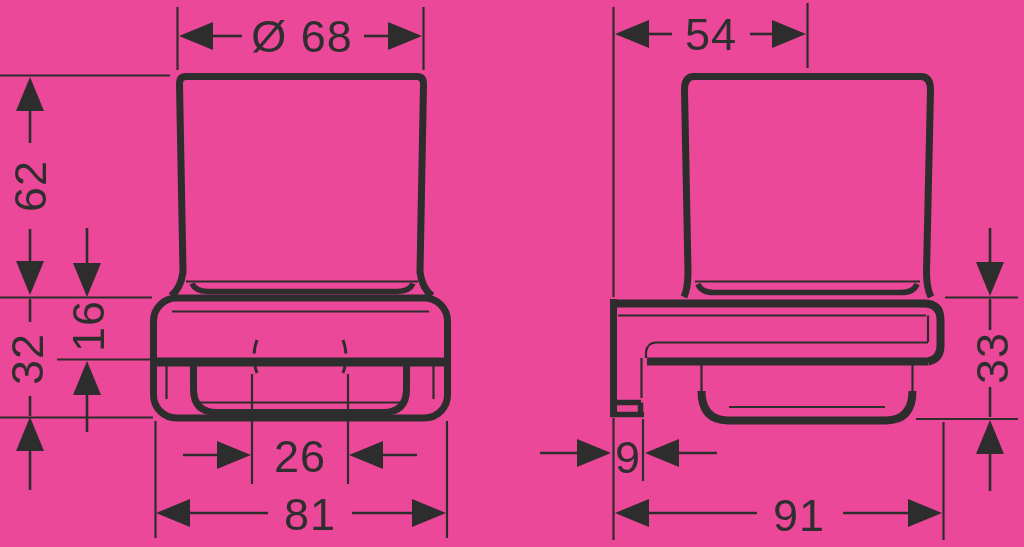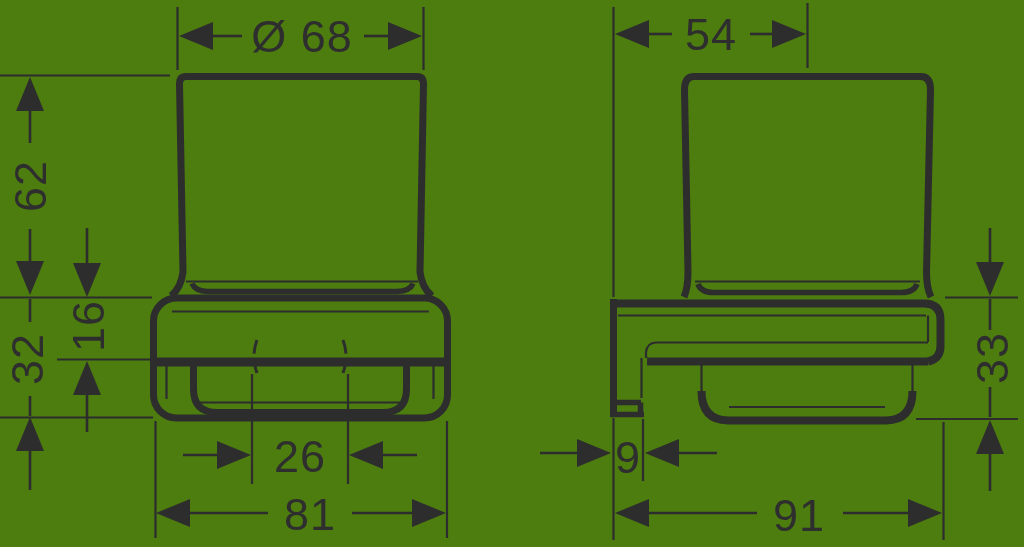--- a/index.html
+++ b/index.html
@@ -1,16 +1,16 @@
 <!DOCTYPE html>
 <html><head>
 <meta charset="utf-8">
 <style>
   html,body{margin:0;padding:0;background:#ffffff;}
-  .stage{width:1024px;height:547px;position:relative;background:#4d7c0f;overflow:hidden;}
+  .stage{width:1024px;height:547px;position:relative;background:#ec4899;overflow:hidden;}
   svg{display:block;}
   svg text{
     font-family:"Liberation Sans","DejaVu Sans",sans-serif;
     font-size:45px;
     fill:#2e2e2e;
     letter-spacing:1px;
   }
   .ln{stroke:#2d2d2d;fill:none;}
   .thick{stroke-width:7;}
   .thick8{stroke-width:8;}

